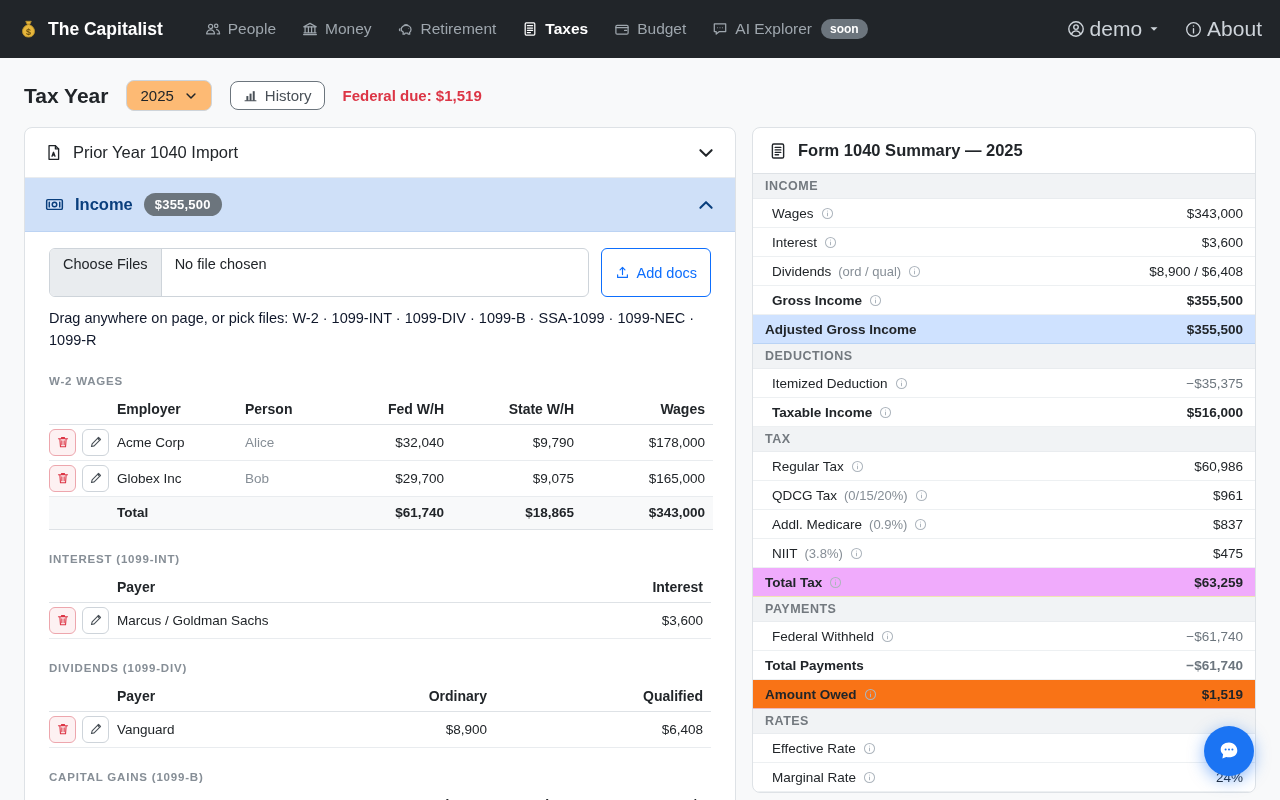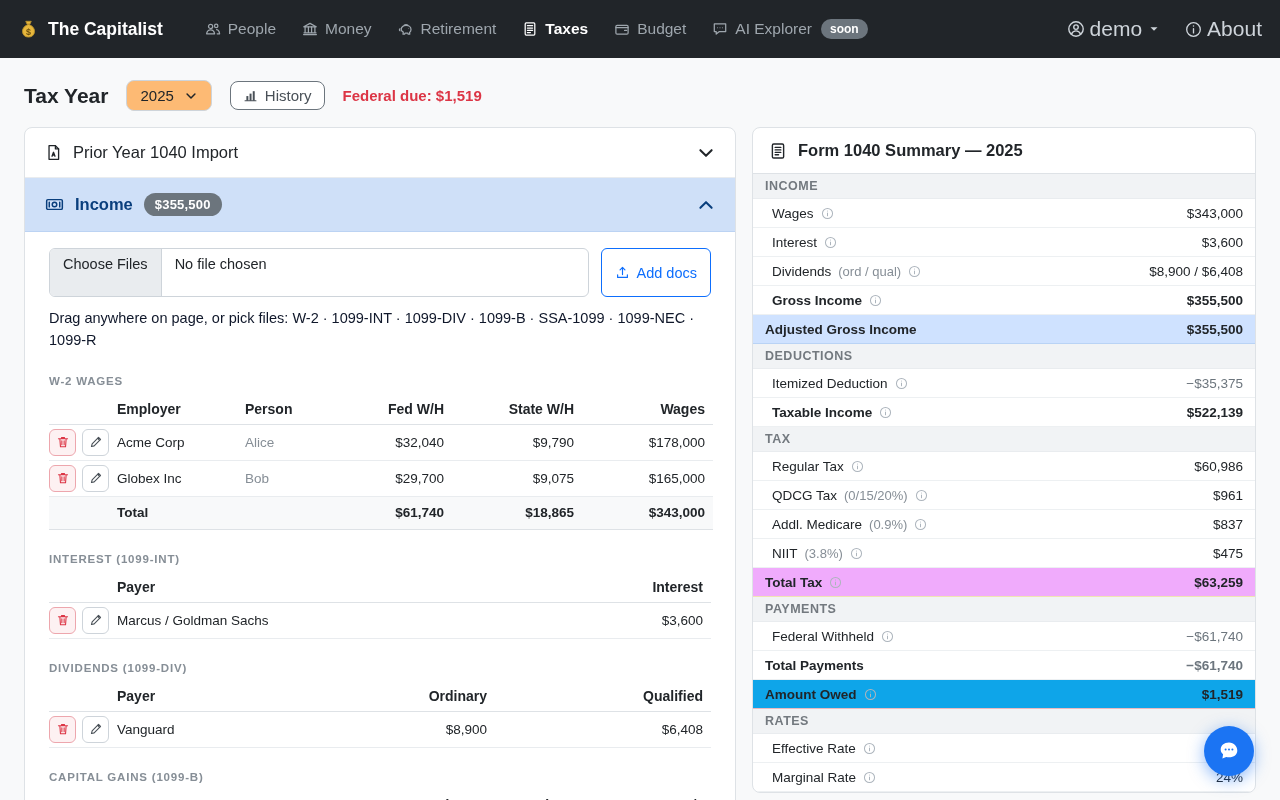--- a/index.html
+++ b/index.html
@@ -118,21 +118,21 @@
     min-height: 29px;
   }
   .srow .lbl-wrap { display: flex; align-items: center; gap: 7px; margin-left: 7px; }
   .srow.flush .lbl-wrap { margin-left: 0; }
   .srow.bold .lbl, .srow.bold .val { font-weight: 700; }
   .srow .sub { color: #868e96; font-size: 13px; }
   .srow .info { color: #adb5bd; flex: 0 0 auto; }
   .srow .val.neg { color: #6c757d; }
   .srow.hl-agi { background: #cfe2ff; border-bottom: 1px solid #b9d3f5; }
   .srow.hl-warning { background: #f0abfc; border-bottom: 1px solid #f0e3b4; }
-  .srow.hl-danger { background: #0ea5e9; border-bottom: 1px solid #eab9bf; }
+  .srow.hl-danger { background: #f97316; border-bottom: 1px solid #eab9bf; }
 
   
   .chat-fab {
     position: absolute; left: 1204px; top: 726px; width: 50px; height: 50px;
     border-radius: 50%; background: #1b74f3; border: none; cursor: pointer;
     display: flex; align-items: center; justify-content: center;
     box-shadow: 0 4px 16px rgba(27,116,243,.5);
   }
 </style>
 </head>
@@ -610,21 +610,21 @@
           <span class="lbl-wrap">
             <span class="lbl">Taxable Income</span>
             <span class="info">
               <svg width="13" height="13" viewBox="0 0 16 16" fill="none" stroke="currentColor" stroke-width="1.25" stroke-linecap="round" stroke-linejoin="round">
                 <circle cx="8" cy="8" r="6.2"></circle>
                 <path d="M8 7.3v3.6"></path>
                 <circle cx="8" cy="5" r=".65" fill="currentColor" stroke="none"></circle>
               </svg>
             </span>
           </span>
-          <span class="val">$522,139</span>
+          <span class="val">$516,000</span>
         </div>
         <div class="sec-header">TAX</div>
         <div class="srow">
           <span class="lbl-wrap">
             <span class="lbl">Regular Tax</span>
             <span class="info">
               <svg width="13" height="13" viewBox="0 0 16 16" fill="none" stroke="currentColor" stroke-width="1.25" stroke-linecap="round" stroke-linejoin="round">
                 <circle cx="8" cy="8" r="6.2"></circle>
                 <path d="M8 7.3v3.6"></path>
                 <circle cx="8" cy="5" r=".65" fill="currentColor" stroke="none"></circle>

